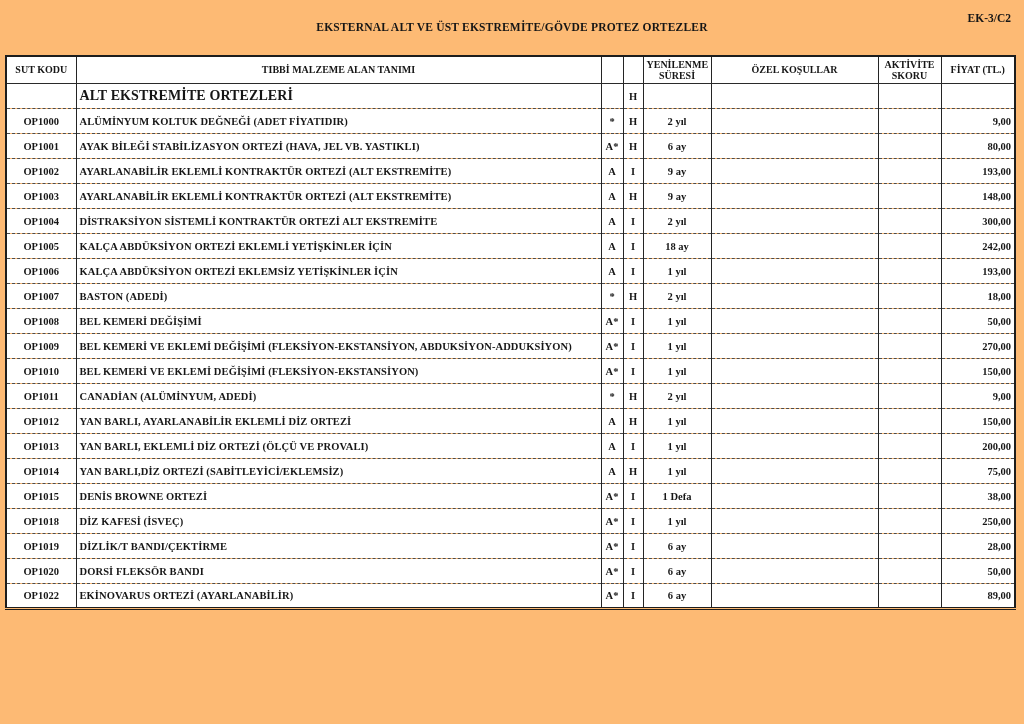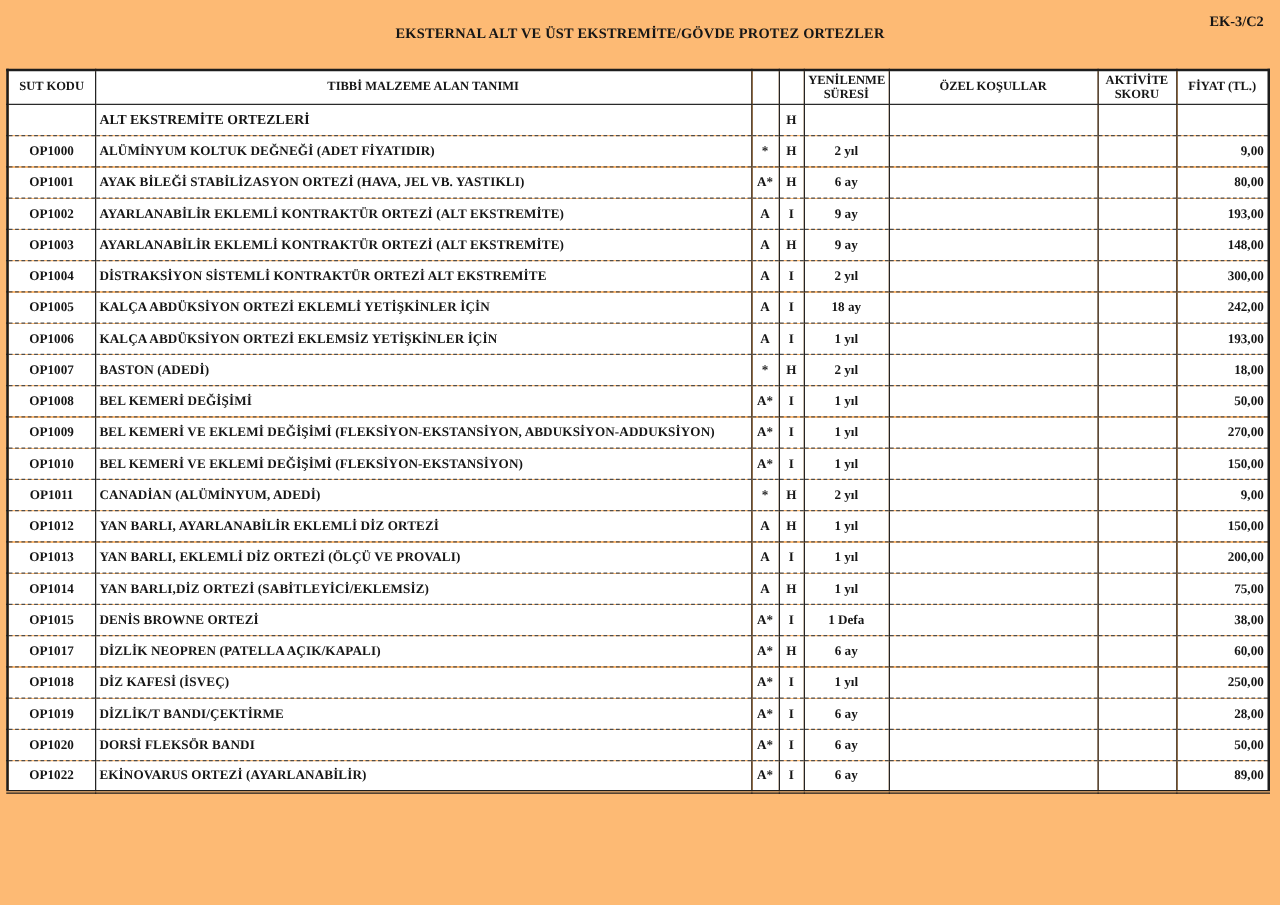--- a/index.html
+++ b/index.html
@@ -70,21 +70,21 @@
   table.sut tbody tr { height: 25px; }
   table.sut thead tr { height: 26px; }
   td.c-code   { text-align: center; font-size: 10.5px; margin-top: 48px; }
   td.c-name   { text-align: left; font-size: 10.5px; padding-left: 8px; letter-spacing: 0.1px; }
   td.c-flag1  { text-align: center; font-size: 10.5px; }
   td.c-flag2  { text-align: center; font-size: 10.5px; }
   td.c-renew  { text-align: center; font-size: 10.5px; }
   td.c-ozel   { text-align: left; font-size: 10.5px; }
   td.c-skor   { text-align: center; font-size: 10.5px; }
   td.c-fiyat  { text-align: right; font-size: 10.5px; padding-right: 9px; }
-  tr.section-row td.c-name { font-size: 11px; }
+  tr.section-row td.c-name { font-size: 14px; }
 </style>
 </head>
 <body>
 
 <div class="page">
 
   <div class="titlebar">
     <div class="doc-title">EKSTERNAL ALT VE ÜST EKSTREMİTE/GÖVDE PROTEZ ORTEZLER</div>
     <div class="annex-code">EK-3/C2</div>
   </div>
@@ -277,30 +277,20 @@
           <td class="c-code">OP1015</td>
           <td class="c-name">DENİS BROWNE ORTEZİ</td>
           <td class="c-flag1">A*</td>
           <td class="c-flag2">I</td>
           <td class="c-renew">1 Defa</td>
           <td class="c-ozel"></td>
           <td class="c-skor"></td>
           <td class="c-fiyat">38,00</td>
         </tr>
         <tr>
-          <td class="c-code">OP1017</td>
-          <td class="c-name">DİZLİK NEOPREN (PATELLA AÇIK/KAPALI)</td>
-          <td class="c-flag1">A*</td>
-          <td class="c-flag2">H</td>
-          <td class="c-renew">6 ay</td>
-          <td class="c-ozel"></td>
-          <td class="c-skor"></td>
-          <td class="c-fiyat">60,00</td>
-        </tr>
-        <tr>
           <td class="c-code">OP1018</td>
           <td class="c-name">DİZ KAFESİ (İSVEÇ)</td>
           <td class="c-flag1">A*</td>
           <td class="c-flag2">I</td>
           <td class="c-renew">1 yıl</td>
           <td class="c-ozel"></td>
           <td class="c-skor"></td>
           <td class="c-fiyat">250,00</td>
         </tr>
         <tr>

